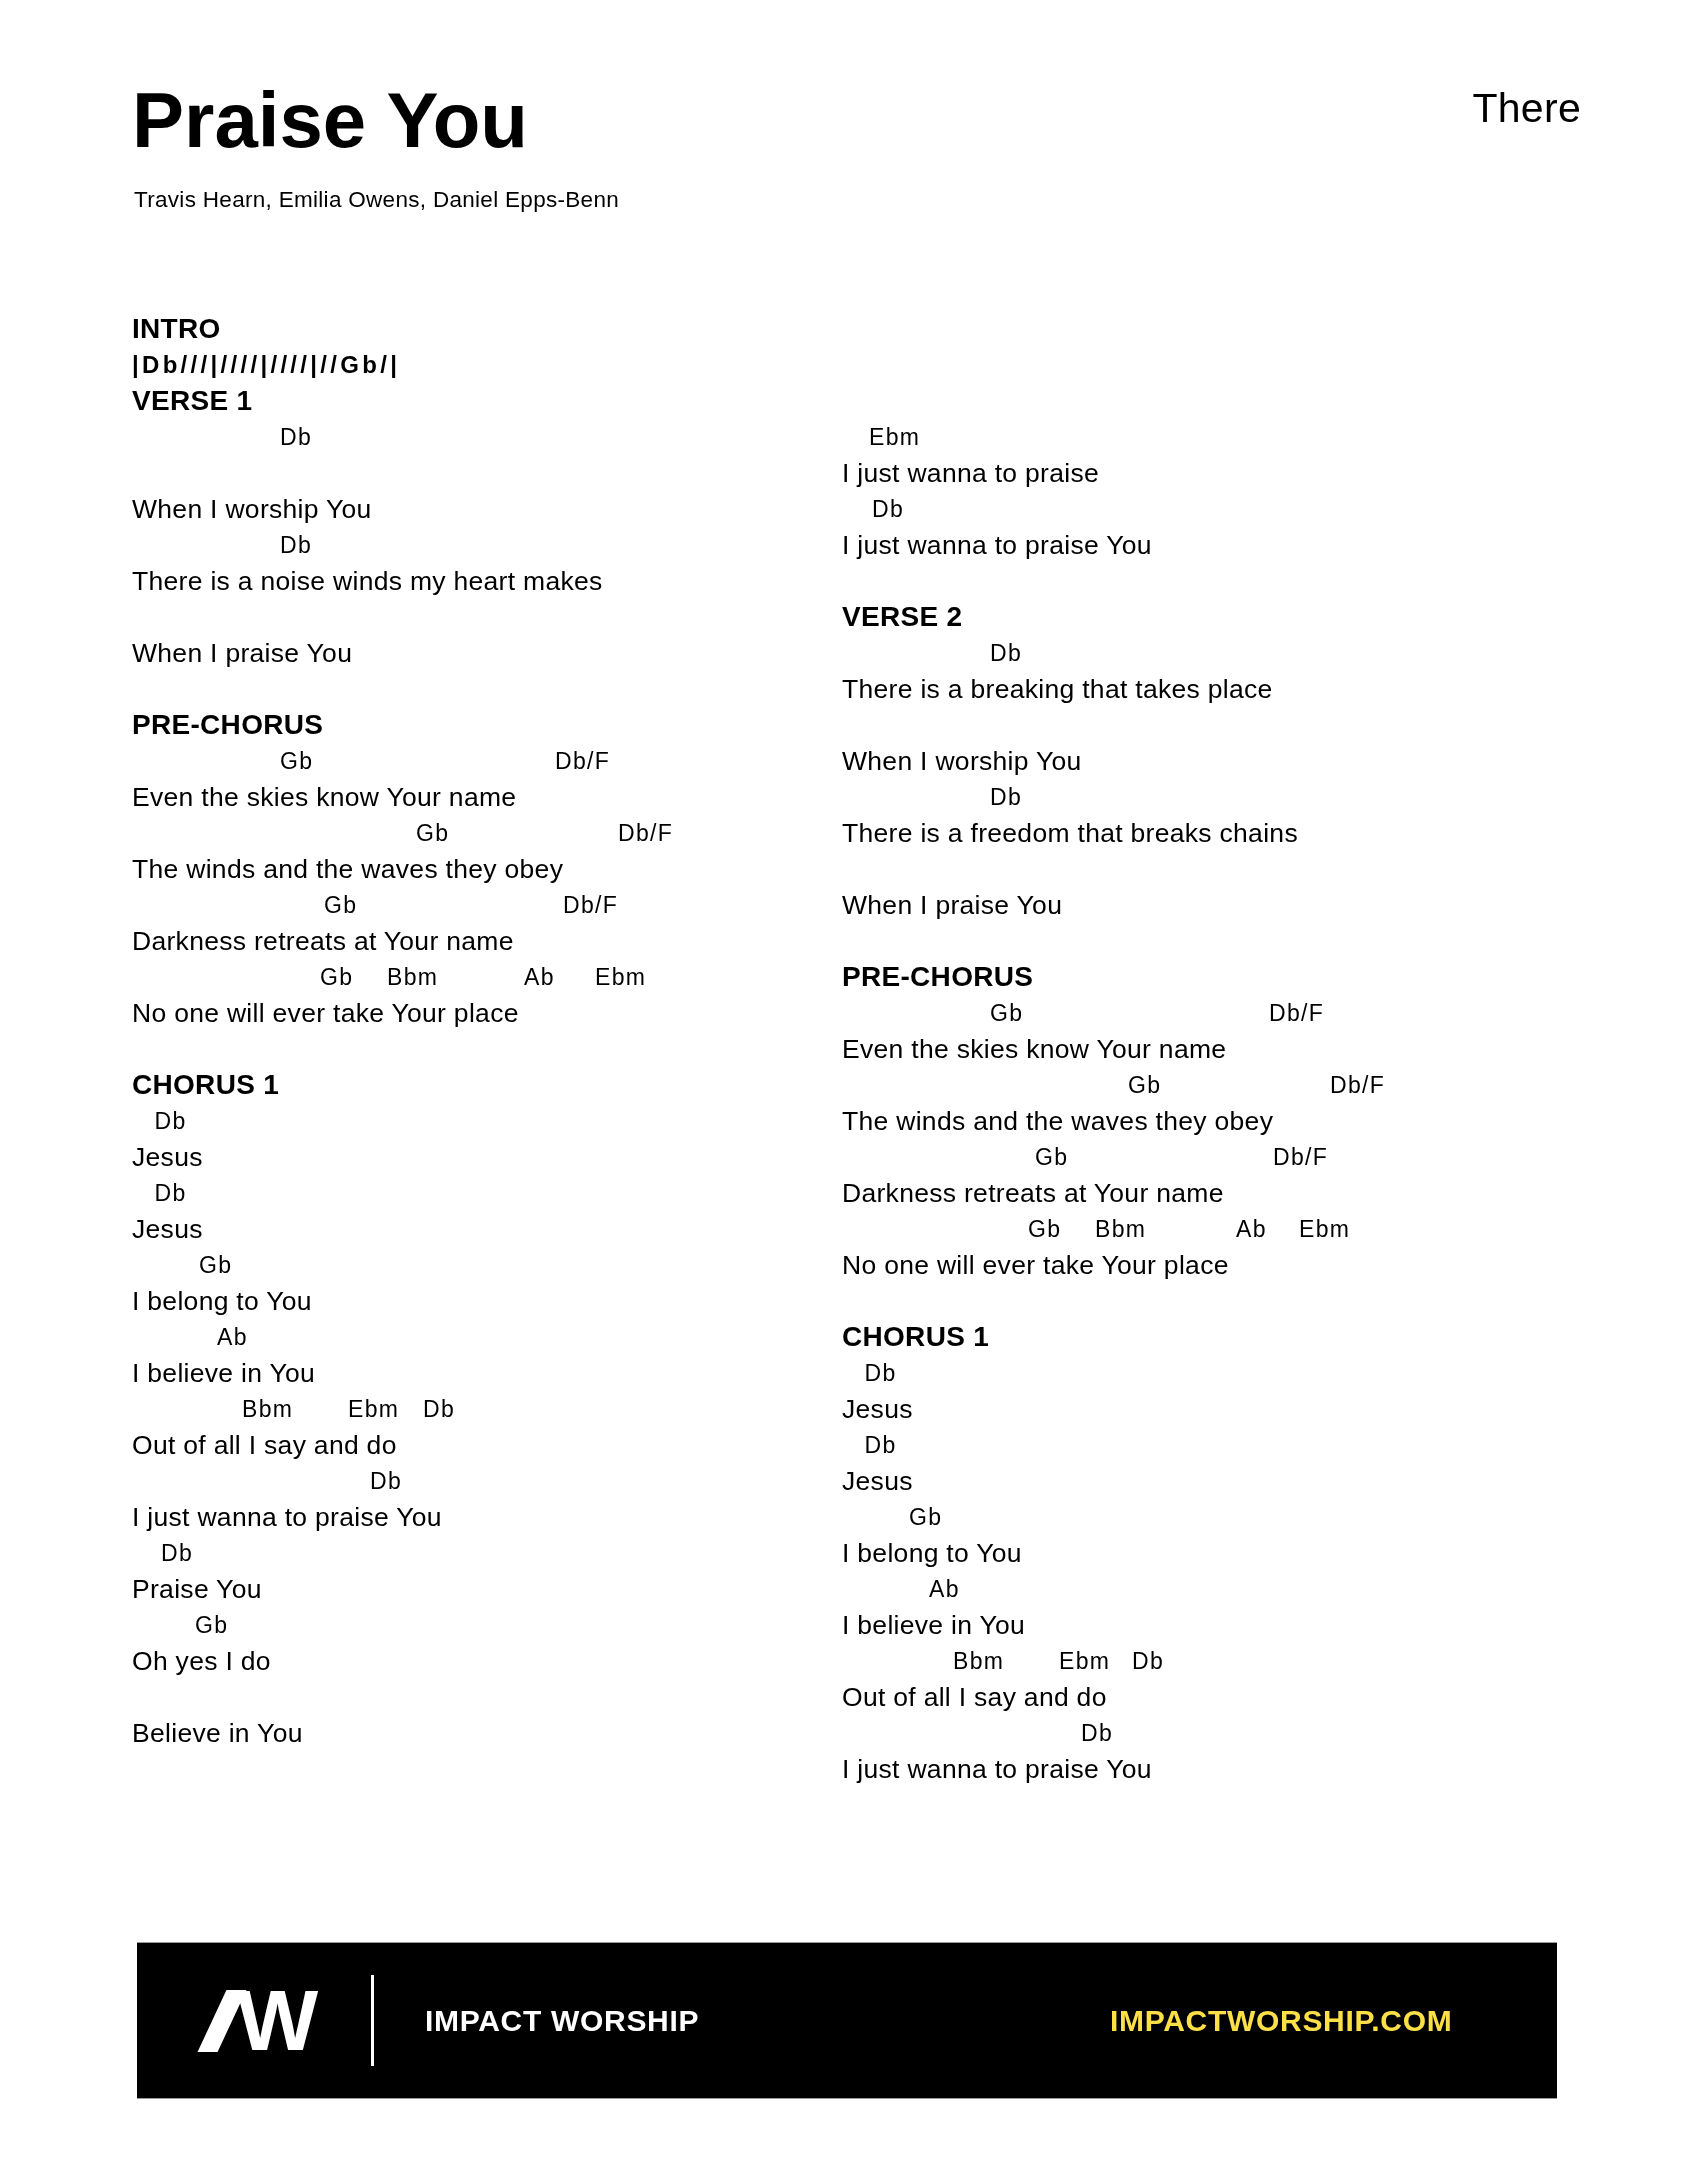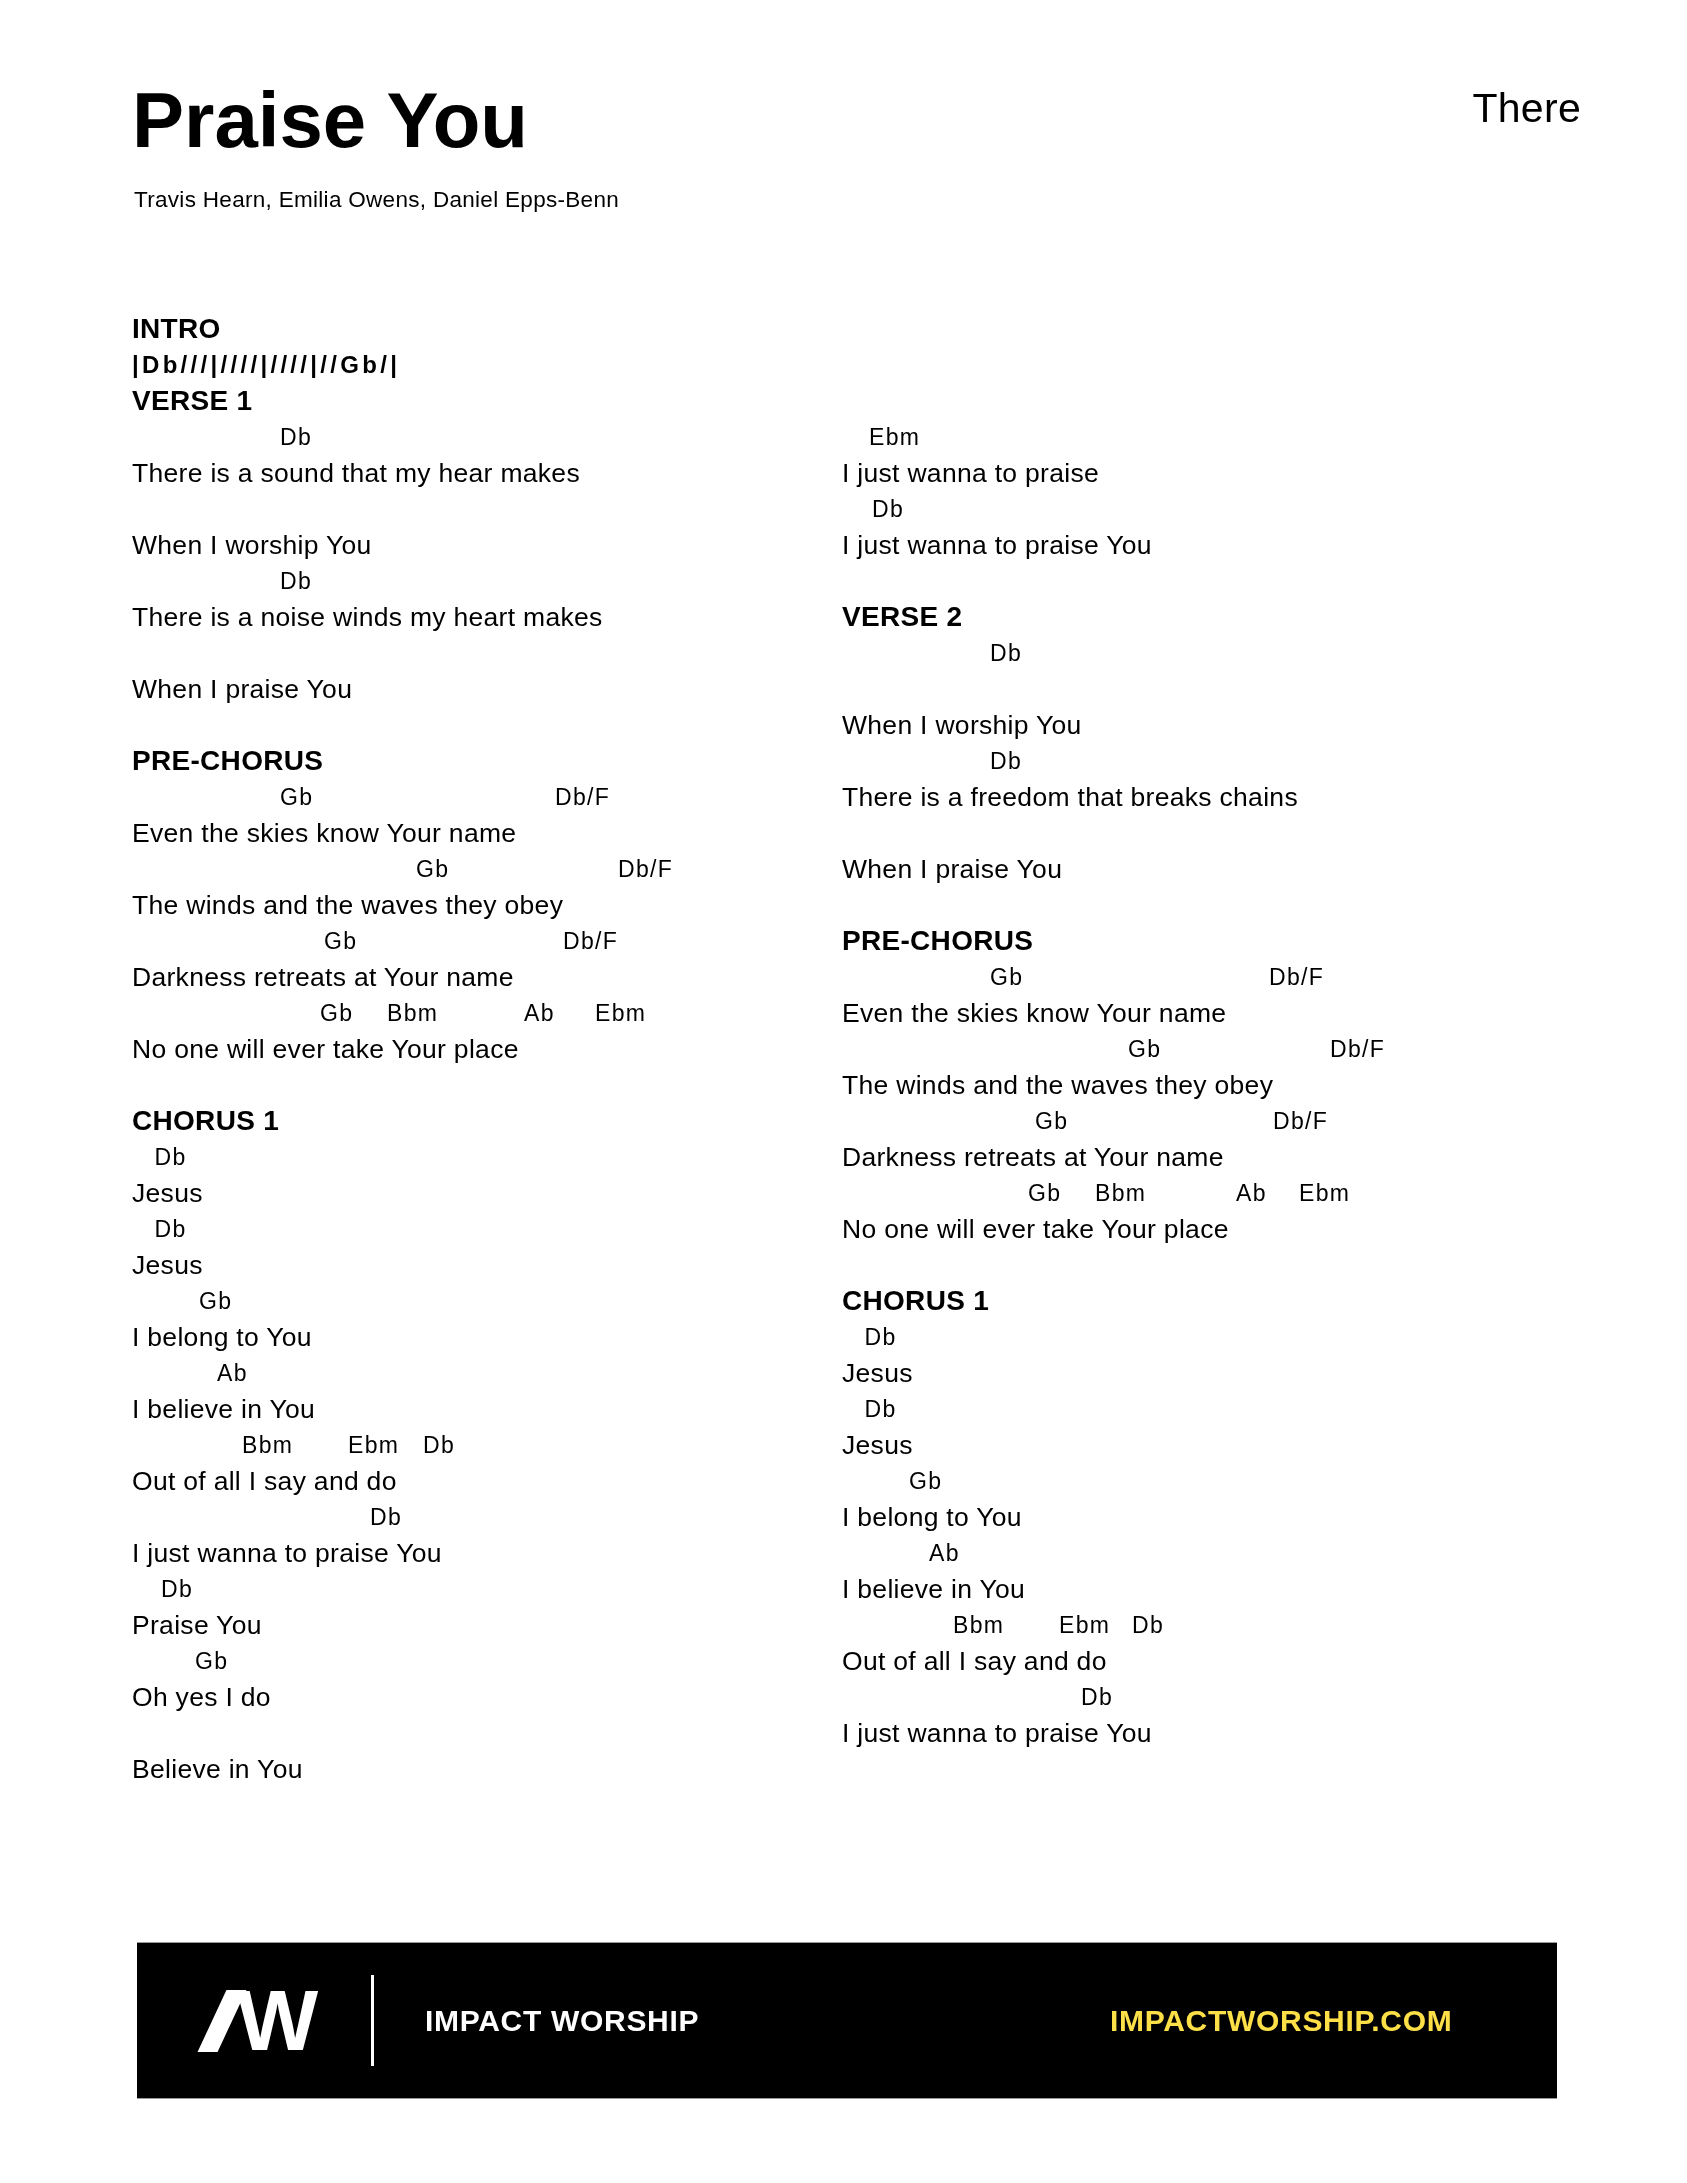--- a/index.html
+++ b/index.html
@@ -72,21 +72,20 @@
 <div class="authors">Travis Hearn, Emilia Owens, Daniel Epps-Benn</div>
 <div class="doc-type">There</div>
 
 <div class="column" id="col-left">
     <div class="line heading">INTRO</div>
     <div class="line chordbar">|Db///|////|////|//Gb/|</div>
     <div class="line heading">VERSE 1</div>
     <div class="line chords">
       <span class="chord" style="left: 148px;">Db</span>
     </div>
-    <div class="line lyric">There is a sound that my hear makes</div>
     <div class="line blank"></div>
     <div class="line lyric">When I worship You</div>
     <div class="line chords">
       <span class="chord" style="left: 148px;">Db</span>
     </div>
     <div class="line lyric">There is a noise winds my heart makes</div>
     <div class="line blank"></div>
     <div class="line lyric">When I praise You</div>
     <div class="line blank"></div>
     <div class="line heading">PRE-CHORUS</div>
@@ -161,20 +160,21 @@
     <div class="line lyric">I just wanna to praise</div>
     <div class="line chords">
       <span class="chord" style="left: 30px;">Db</span>
     </div>
     <div class="line lyric">I just wanna to praise You</div>
     <div class="line blank"></div>
     <div class="line heading">VERSE 2</div>
     <div class="line chords">
       <span class="chord" style="left: 148px;">Db</span>
     </div>
+    <div class="line lyric">There is a breaking that takes place</div>
     <div class="line blank"></div>
     <div class="line lyric">When I worship You</div>
     <div class="line chords">
       <span class="chord" style="left: 148px;">Db</span>
     </div>
     <div class="line lyric">There is a freedom that breaks chains</div>
     <div class="line blank"></div>
     <div class="line lyric">When I praise You</div>
     <div class="line blank"></div>
     <div class="line heading">PRE-CHORUS</div>

